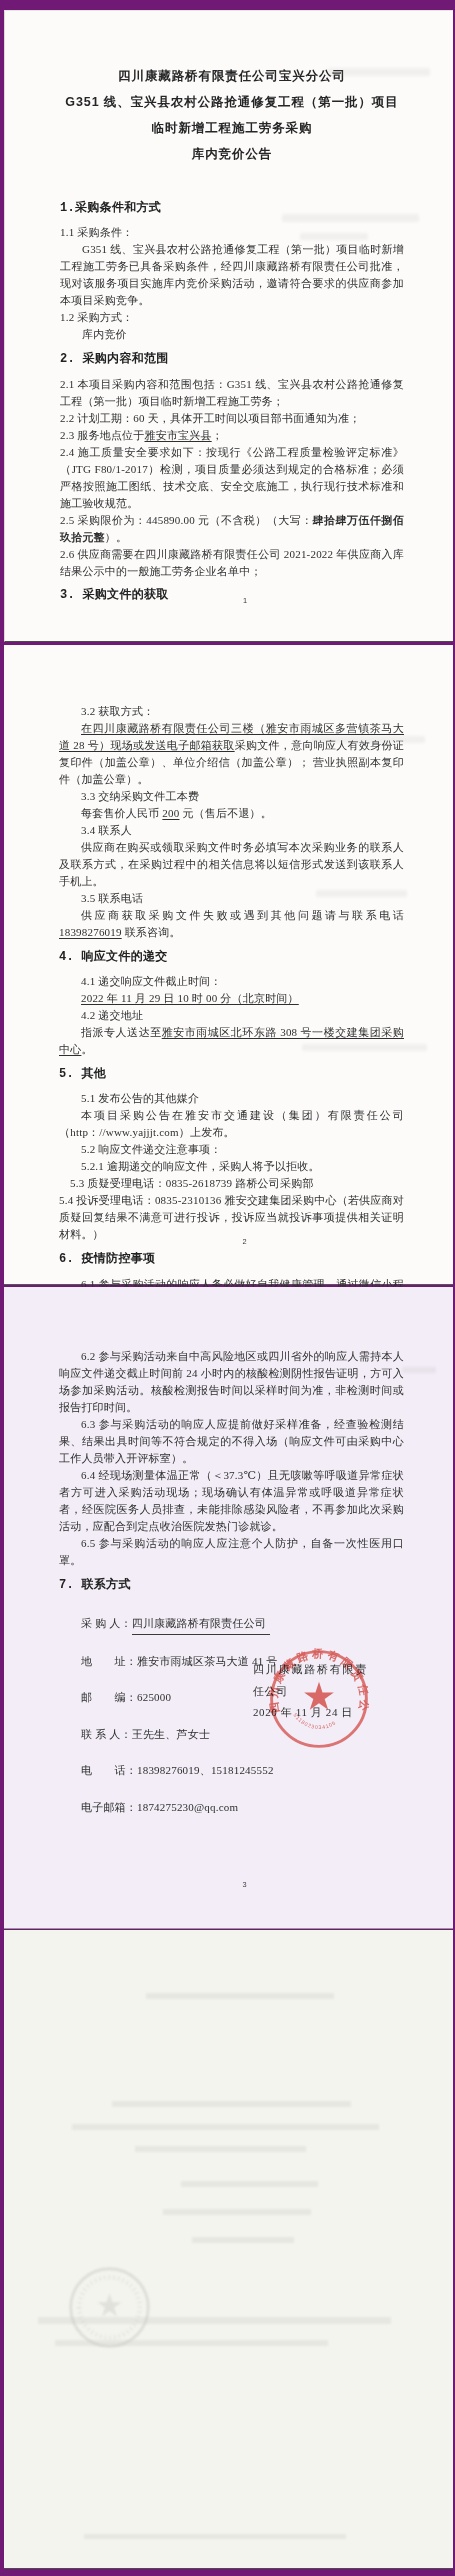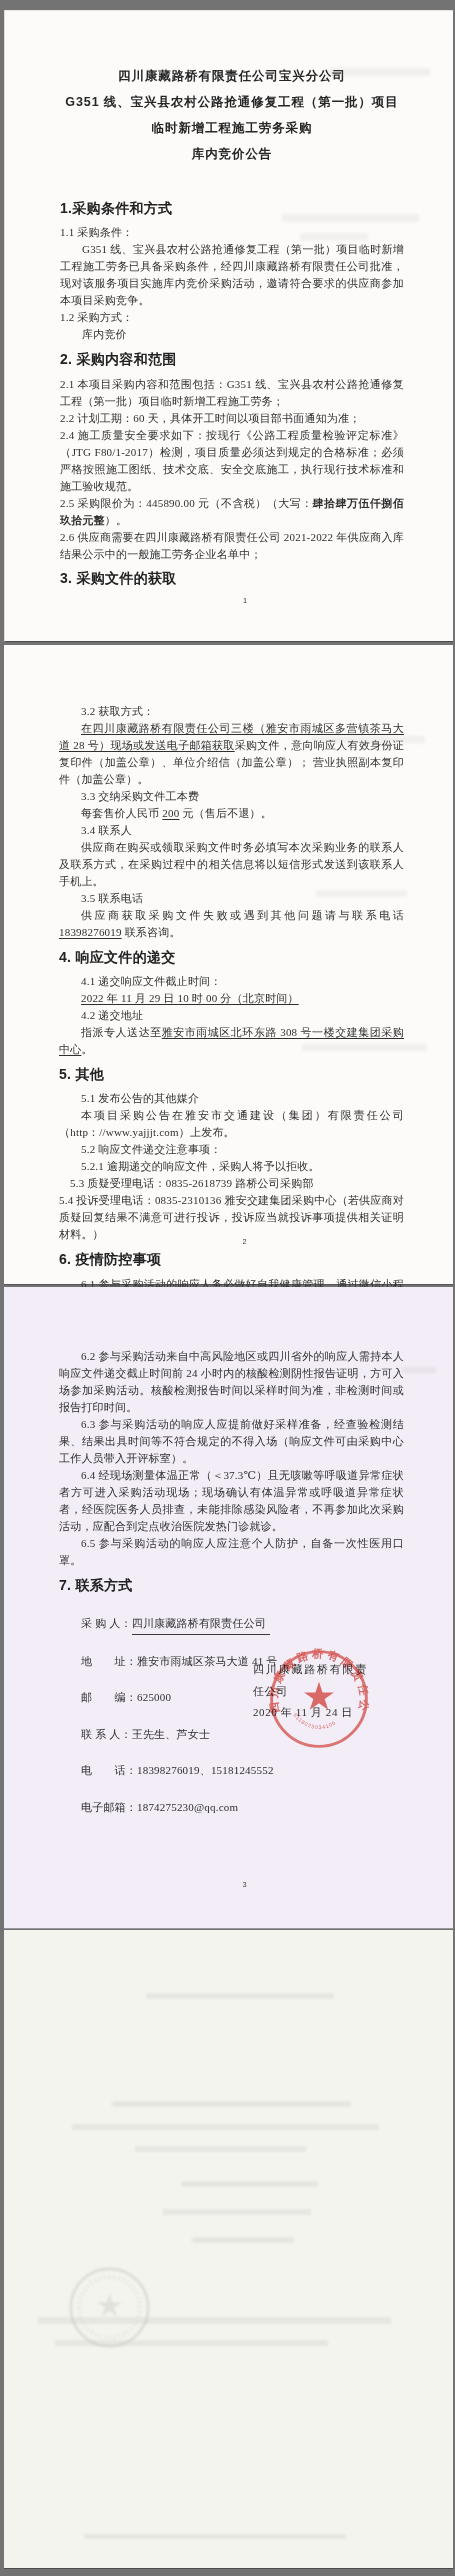--- a/index.html
+++ b/index.html
@@ -1,26 +1,26 @@
 <!DOCTYPE html>
 <html style="font-size:9px"><head>
 <meta charset="utf-8">
 <style>
   html,body{margin:0;padding:0;}
   body{width:456px;font-family:"Liberation Serif","DejaVu Serif",serif;color:#2f2f2f;background:#fafaf8;}
-  #canvas{position:relative;width:456px;height:2576px;overflow:hidden;background:#737373;}
+  #canvas{position:relative;width:456px;height:2576px;overflow:hidden;background:#701a75;}
   .page{position:absolute;left:4px;width:449px;background:#fcfbfa;box-sizing:border-box;}
   #page1{top:10.2px;height:632px;border-top:0.6px solid #e6e5e2;border-left:0.6px solid #dcdbd8;
          border-bottom:1.1px solid #4a4a4a;padding:52px 49px 0 55px;}
   #page2{top:645px;height:640px;border-bottom:1.1px solid #565656;padding:58px 49px 12px 55px;}
   #page3{top:1287px;height:642px;background:#f2edf6;border-bottom:0.6px solid #9a96a0;padding:61px 49px 4px 55px;}
   #page4{top:1930px;height:639px;background:#f4f4ef;border-bottom:1.7px solid #4c4c4c;}
   .doc-title{font-family:"Liberation Sans","DejaVu Sans",sans-serif;font-weight:700;font-size:12.5px;
              letter-spacing:0.9px;text-align:center;line-height:26px;color:#262626;}
-  .h{font-family:Liberation Sans, sans-serif;font-weight:700;font-size:14px;
+  .h{font-family:Liberation Mono, monospace;font-weight:700;font-size:12px;
      color:#222;line-height:23px;margin:4.6px 0 4.6px 0;letter-spacing:0.3px;}
   .gap{height:25px;}
   .ln{font-size:11px;line-height:17px;letter-spacing:0.2px;margin:0;text-align:justify;}
   .i2{text-indent:2em;}
   .i1{text-indent:1em;}
   .u{text-decoration:underline;text-underline-offset:1.7px;}
   .b{font-weight:700;}
   .pageno{position:absolute;left:0;right:0;text-align:center;font-size:7.4px;color:#3a3a3a;
           transform:translateX(16px);font-family:"Liberation Sans","DejaVu Sans",sans-serif;}
   .contact .ln{line-height:20.5px;margin-top:16px;}
@@ -46,20 +46,21 @@
     <div class="doc-title">库内竞价公告</div>
     <div class="gap"></div>
     <div class="h">1.采购条件和方式</div>
     <p class="ln">1.1 采购条件：</p>
     <p class="ln i2">G351 线、宝兴县农村公路抢通修复工程（第一批）项目临时新增工程施工劳务已具备采购条件，经四川康藏路桥有限责任公司批准，现对该服务项目实施库内竞价采购活动，邀请符合要求的供应商参加本项目采购竞争。</p>
     <p class="ln">1.2 采购方式：</p>
     <p class="ln i2">库内竞价</p>
     <div class="h">2. 采购内容和范围</div>
     <p class="ln">2.1 本项目采购内容和范围包括：G351 线、宝兴县农村公路抢通修复工程（第一批）项目临时新增工程施工劳务；</p>
     <p class="ln">2.2 计划工期：60 天，具体开工时间以项目部书面通知为准；</p>
+    <p class="ln"><span>2.3 服务地点位于</span><span class="u">雅安市宝兴县</span><span>；</span></p>
     <p class="ln">2.4 施工质量安全要求如下：按现行《公路工程质量检验评定标准》（JTG F80/1-2017）检测，项目质量必须达到规定的合格标准；必须严格按照施工图纸、技术交底、安全交底施工，执行现行技术标准和施工验收规范。</p>
     <p class="ln"><span>2.5 采购限价为：445890.00 元（不含税）（大写：</span><span class="b">肆拾肆万伍仟捌佰玖拾元整</span><span>）。</span></p>
     <p class="ln">2.6 供应商需要在四川康藏路桥有限责任公司 2021-2022 年供应商入库结果公示中的一般施工劳务企业名单中；</p>
     <div class="h">3. 采购文件的获取</div>
     <div class="pageno" style="top:585px;">1</div>
     <div class="smudge" style="top:57px;right:23px;width:102px;height:8px;"></div>
     <div class="smudge" style="top:203px;right:34px;width:137px;height:8px;"></div>
     <div class="smudge" style="top:222px;right:85px;width:68px;height:6.8px;"></div>
   </div>
 

